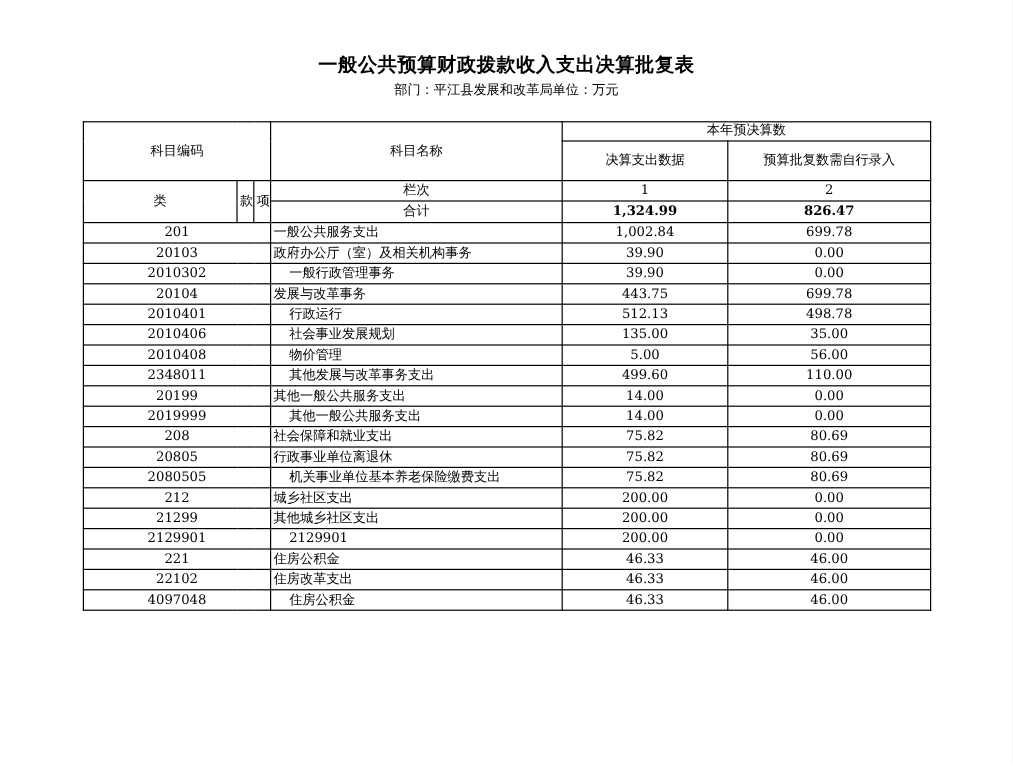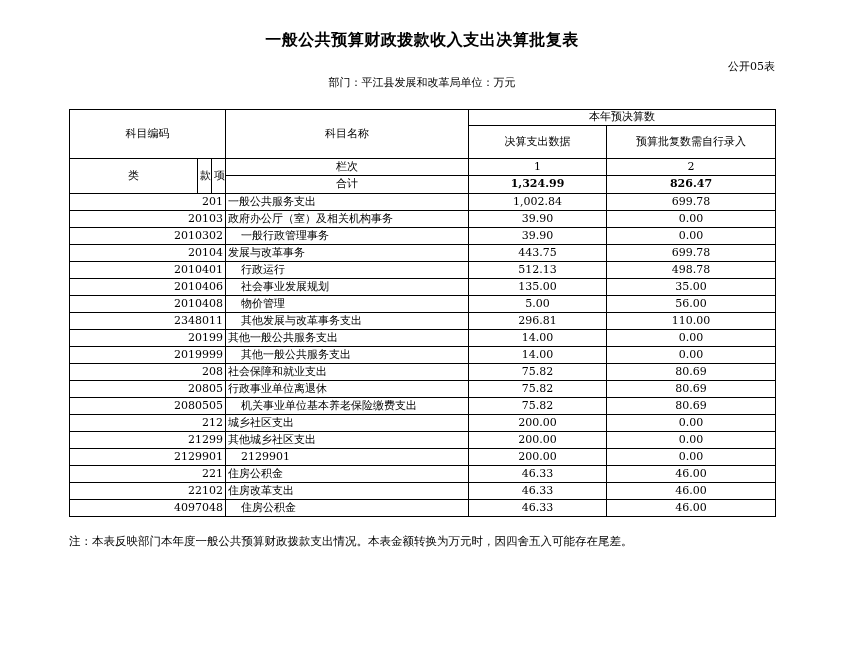--- a/index.html
+++ b/index.html
@@ -3,59 +3,58 @@
 <meta charset="utf-8">
 <style>
   * { margin:0; padding:0; box-sizing:border-box; }
   html,body { background:#e8e8e8; }
   body { font-family:"DejaVu Serif","Liberation Serif",serif; color:#000; }
   .page {
     position:relative; width:844px; height:652px; background:#ffffff;
     overflow:hidden;
   }
   .title {
-    text-align:center; padding-top:30px; font-size:16px; font-weight:bold;
+    text-align:center; padding-top:44px; font-size:16px; font-weight:bold;
     letter-spacing:0.5px;
   }
   .content { width:706px; margin-left:69px; }
   .meta-code { text-align:right; font-size:11px; margin-top:9px; line-height:13px; }
   .meta-row {
     display:flex; justify-content:center; font-size:11px;
     margin-top:3px; margin-bottom:20px; line-height:13px;
   }
   table { border-collapse:collapse; table-layout:fixed; width:706px; border:1.5px solid #000; }
   th,td {
     border:1px solid #000; font-weight:normal; font-size:11px;
     padding:0 2px; overflow:hidden; white-space:nowrap; text-align:center;
     vertical-align:middle; line-height:1.15;
   }
   tr.hrow-1 { height:16px; }
   tr.hrow-2 { height:33px; }
   tr.hrow-3 { height:17px; }
   tr.hrow-4 { height:18px; }
   tbody tr { height:17px; }
-  td.code { text-align:right; font-family:"DejaVu Serif","Liberation Serif",serif; }
+  td.code { text-align:center; font-family:"DejaVu Serif","Liberation Serif",serif; }
   td.name { text-align:left; }
   td.name.indent { padding-left:15px; }
   .bold { font-weight:bold;margin-left:44px; }
   .note { font-size:11.5px; margin-top:17px; line-height:15px; }
   .page-number {
     position:absolute; bottom:42px; left:0; width:100%;
     text-align:center; font-size:11px;
   }
 </style>
 </head>
 <body>
 
 <div class="page">
 
   <div class="title">一般公共预算财政拨款收入支出决算批复表</div>
 
   <div class="content">
-    <div class="meta-code">公开05表</div>
 
     <div class="meta-row">
       <span>部门：平江县发展和改革局</span>
       <span>单位：万元</span>
     </div>
 
     <table>
       <colgroup>
         <col style="width:128px">
           <col style="width:14px">
@@ -127,21 +126,21 @@
           </tr>
           <tr>
             <td class="code" colspan="3">2010408</td>
             <td class="name indent">物价管理</td>
             <td class="num">5.00</td>
             <td class="num">56.00</td>
           </tr>
           <tr>
             <td class="code" colspan="3">2348011</td>
             <td class="name indent">其他发展与改革事务支出</td>
-            <td class="num">296.81</td>
+            <td class="num">499.60</td>
             <td class="num">110.00</td>
           </tr>
           <tr>
             <td class="code" colspan="3">20199</td>
             <td class="name">其他一般公共服务支出</td>
             <td class="num">14.00</td>
             <td class="num">0.00</td>
           </tr>
           <tr>
             <td class="code" colspan="3">2019999</td>
@@ -199,16 +198,15 @@
           </tr>
           <tr>
             <td class="code" colspan="3">4097048</td>
             <td class="name indent">住房公积金</td>
             <td class="num">46.33</td>
             <td class="num">46.00</td>
           </tr>
         </tbody>
     </table>
 
-    <p class="note">注：本表反映部门本年度一般公共预算财政拨款支出情况。本表金额转换为万元时，因四舍五入可能存在尾差。</p>
   </div>
 
 </div>
 
 </body></html>

